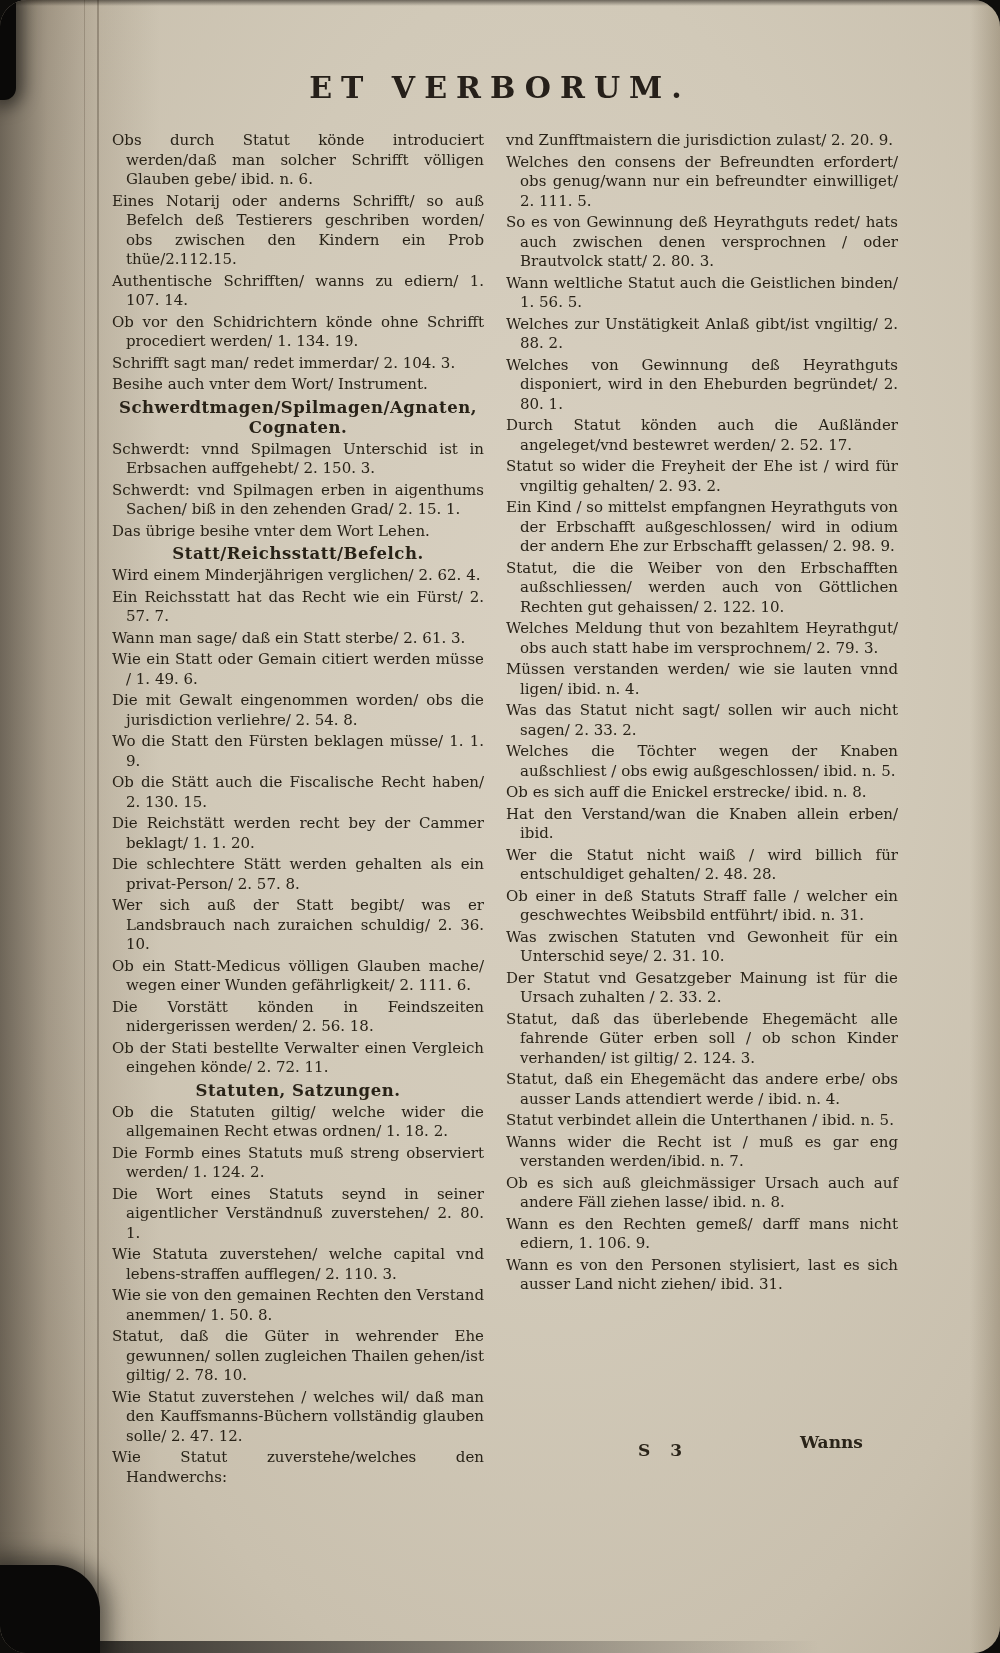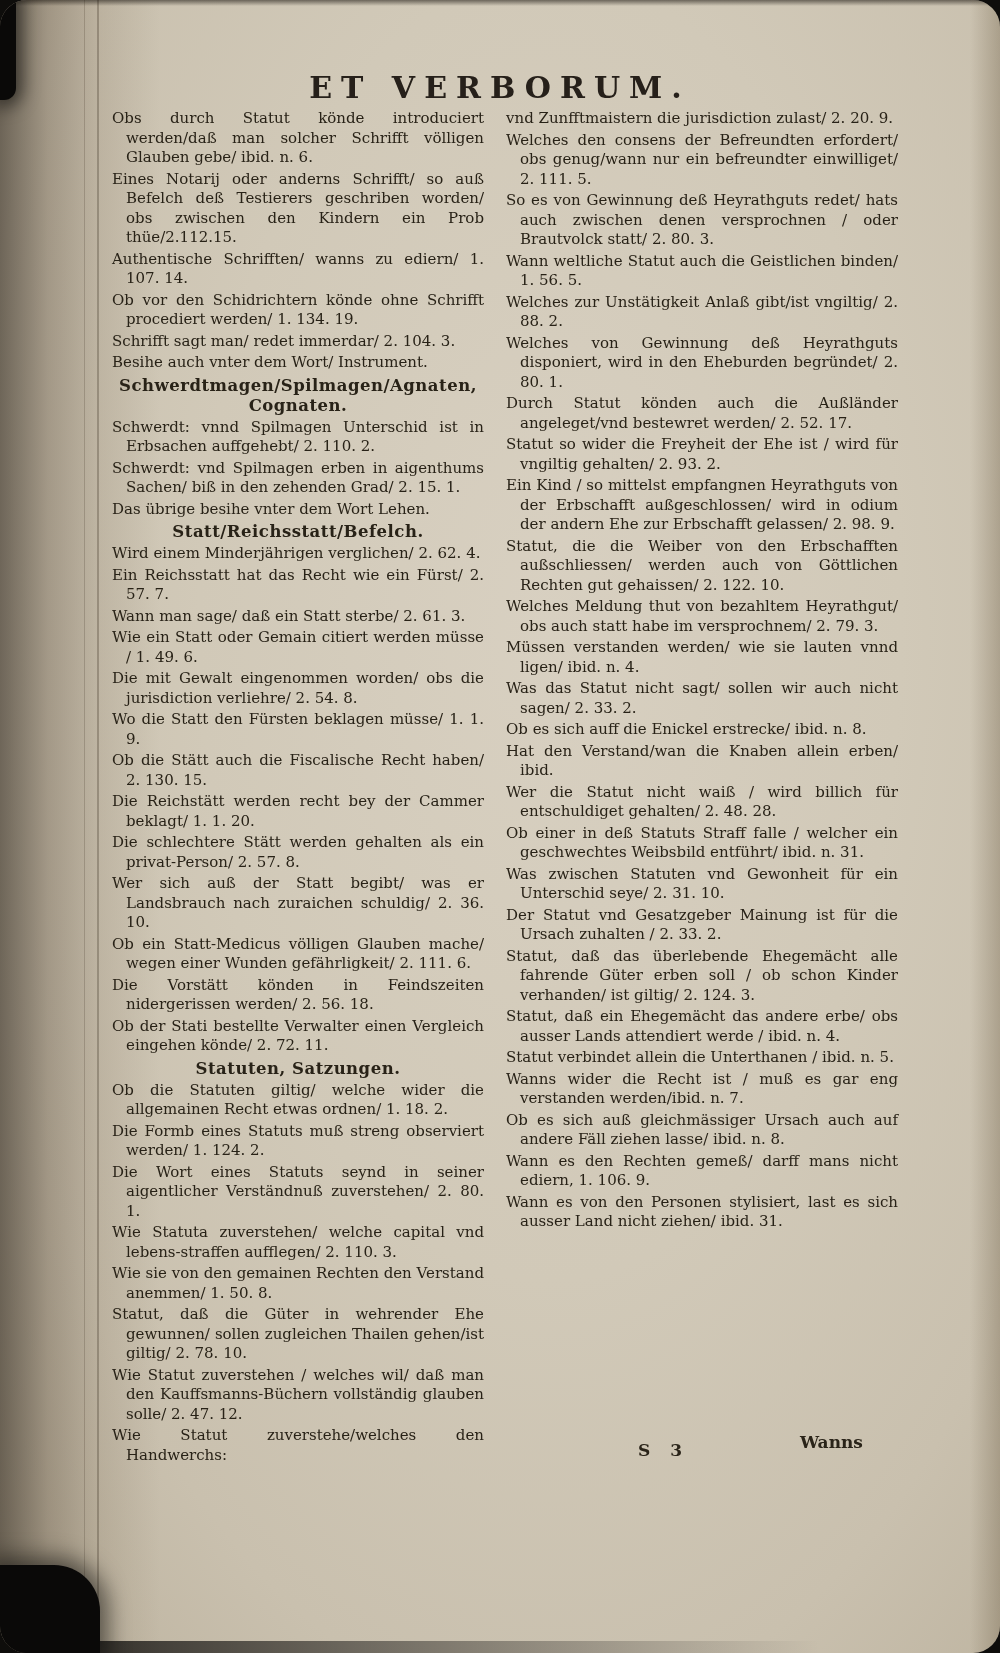--- a/index.html
+++ b/index.html
@@ -38,21 +38,21 @@
 
   
   .page-header{
     position:absolute;top:70px;left:0;width:100%;
     text-align:center;font-size:30px;font-weight:bold;
     letter-spacing:9px;color:#26201a;
   }
 
   
   .col{
-    position:absolute;top:109px;
+    position:absolute;top:131px;
     color:#2822176; 
     color:#282217;
     font-size:15px;line-height:19.5px;
     text-align:justify;
   }
   .col-left{left:112px;width:372px;}
   .col-right{left:506px;width:392px;}
   .entry{margin:0 0 2px 0;text-indent:-14px;padding-left:14px;}
   .heading{
     margin:3px 0 2px 0;text-align:center;text-indent:0;padding-left:0;
@@ -85,21 +85,21 @@
   <div class="page-header">ET VERBORUM.</div>
 
   <div class="col col-left">
       <p class="entry">Obs durch Statut könde introduciert werden/daß man solcher Schrifft völligen Glauben gebe/ ibid. n. 6.</p>
       <p class="entry">Eines Notarij oder anderns Schrifft/ so auß Befelch deß Testierers geschriben worden/ obs zwischen den Kindern ein Prob thüe/2.112.15.</p>
       <p class="entry">Authentische Schrifften/ wanns zu ediern/ 1. 107. 14.</p>
       <p class="entry">Ob vor den Schidrichtern könde ohne Schrifft procediert werden/ 1. 134. 19.</p>
       <p class="entry">Schrifft sagt man/ redet immerdar/ 2. 104. 3.</p>
       <p class="entry">Besihe auch vnter dem Wort/ Instrument.</p>
       <p class="heading">Schwerdtmagen/Spilmagen/Agnaten, Cognaten.</p>
-      <p class="entry">Schwerdt: vnnd Spilmagen Unterschid ist in Erbsachen auffgehebt/ 2. 110. 2.</p>
+      <p class="entry">Schwerdt: vnnd Spilmagen Unterschid ist in Erbsachen auffgehebt/ 2. 150. 3.</p>
       <p class="entry">Schwerdt: vnd Spilmagen erben in aigenthums Sachen/ biß in den zehenden Grad/ 2. 15. 1.</p>
       <p class="entry">Das übrige besihe vnter dem Wort Lehen.</p>
       <p class="heading">Statt/Reichsstatt/Befelch.</p>
       <p class="entry">Wird einem Minderjährigen verglichen/ 2. 62. 4.</p>
       <p class="entry">Ein Reichsstatt hat das Recht wie ein Fürst/ 2. 57. 7.</p>
       <p class="entry">Wann man sage/ daß ein Statt sterbe/ 2. 61. 3.</p>
       <p class="entry">Wie ein Statt oder Gemain citiert werden müsse / 1. 49. 6.</p>
       <p class="entry">Die mit Gewalt eingenommen worden/ obs die jurisdiction verliehre/ 2. 54. 8.</p>
       <p class="entry">Wo die Statt den Fürsten beklagen müsse/ 1. 1. 9.</p>
       <p class="entry">Ob die Stätt auch die Fiscalische Recht haben/ 2. 130. 15.</p>
@@ -126,20 +126,21 @@
       <p class="entry">Wann weltliche Statut auch die Geistlichen binden/ 1. 56. 5.</p>
       <p class="entry">Welches zur Unstätigkeit Anlaß gibt/ist vngiltig/ 2. 88. 2.</p>
       <p class="entry">Welches von Gewinnung deß Heyrathguts disponiert, wird in den Eheburden begründet/ 2. 80. 1.</p>
       <p class="entry">Durch Statut könden auch die Außländer angeleget/vnd bestewret werden/ 2. 52. 17.</p>
       <p class="entry">Statut so wider die Freyheit der Ehe ist / wird für vngiltig gehalten/ 2. 93. 2.</p>
       <p class="entry">Ein Kind / so mittelst empfangnen Heyrathguts von der Erbschafft außgeschlossen/ wird in odium der andern Ehe zur Erbschafft gelassen/ 2. 98. 9.</p>
       <p class="entry">Statut, die die Weiber von den Erbschafften außschliessen/ werden auch von Göttlichen Rechten gut gehaissen/ 2. 122. 10.</p>
       <p class="entry">Welches Meldung thut von bezahltem Heyrathgut/ obs auch statt habe im versprochnem/ 2. 79. 3.</p>
       <p class="entry">Müssen verstanden werden/ wie sie lauten vnnd ligen/ ibid. n. 4.</p>
       <p class="entry">Was das Statut nicht sagt/ sollen wir auch nicht sagen/ 2. 33. 2.</p>
+      <p class="entry">Welches die Töchter wegen der Knaben außschliest / obs ewig außgeschlossen/ ibid. n. 5.</p>
       <p class="entry">Ob es sich auff die Enickel erstrecke/ ibid. n. 8.</p>
       <p class="entry">Hat den Verstand/wan die Knaben allein erben/ ibid.</p>
       <p class="entry">Wer die Statut nicht waiß / wird billich für entschuldiget gehalten/ 2. 48. 28.</p>
       <p class="entry">Ob einer in deß Statuts Straff falle / welcher ein geschwechtes Weibsbild entführt/ ibid. n. 31.</p>
       <p class="entry">Was zwischen Statuten vnd Gewonheit für ein Unterschid seye/ 2. 31. 10.</p>
       <p class="entry">Der Statut vnd Gesatzgeber Mainung ist für die Ursach zuhalten / 2. 33. 2.</p>
       <p class="entry">Statut, daß das überlebende Ehegemächt alle fahrende Güter erben soll / ob schon Kinder verhanden/ ist giltig/ 2. 124. 3.</p>
       <p class="entry">Statut, daß ein Ehegemächt das andere erbe/ obs ausser Lands attendiert werde / ibid. n. 4.</p>
       <p class="entry">Statut verbindet allein die Unterthanen / ibid. n. 5.</p>
       <p class="entry">Wanns wider die Recht ist / muß es gar eng verstanden werden/ibid. n. 7.</p>

